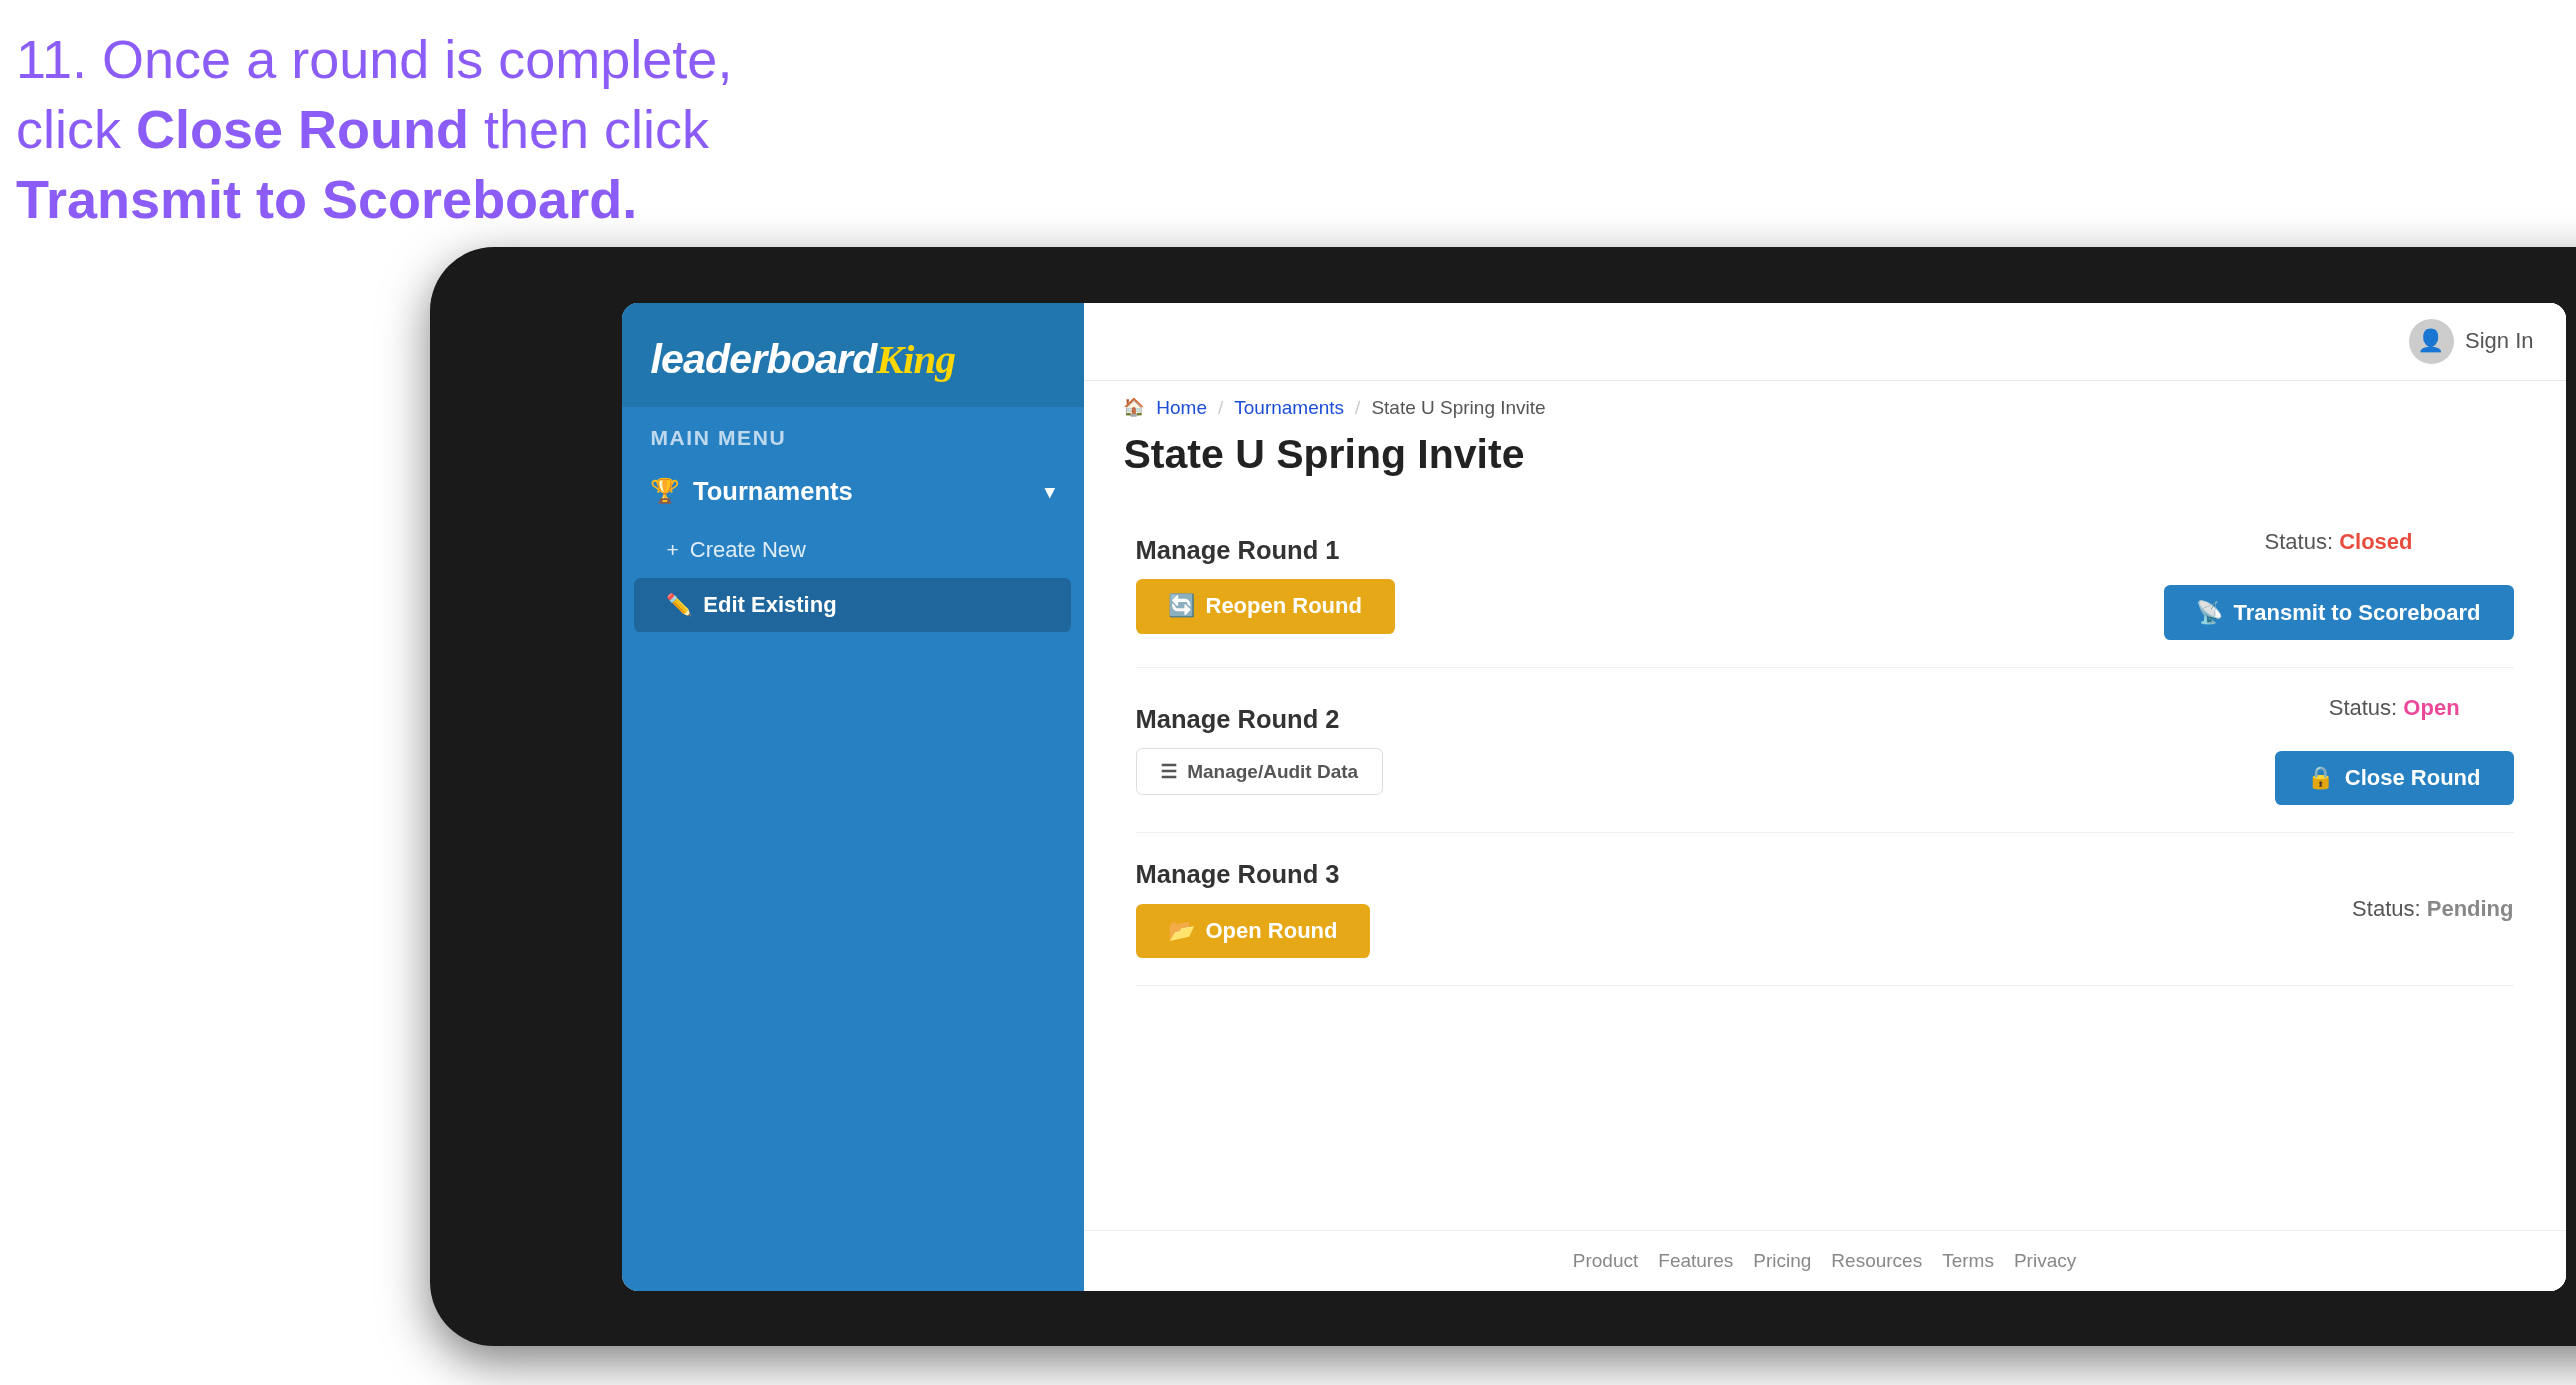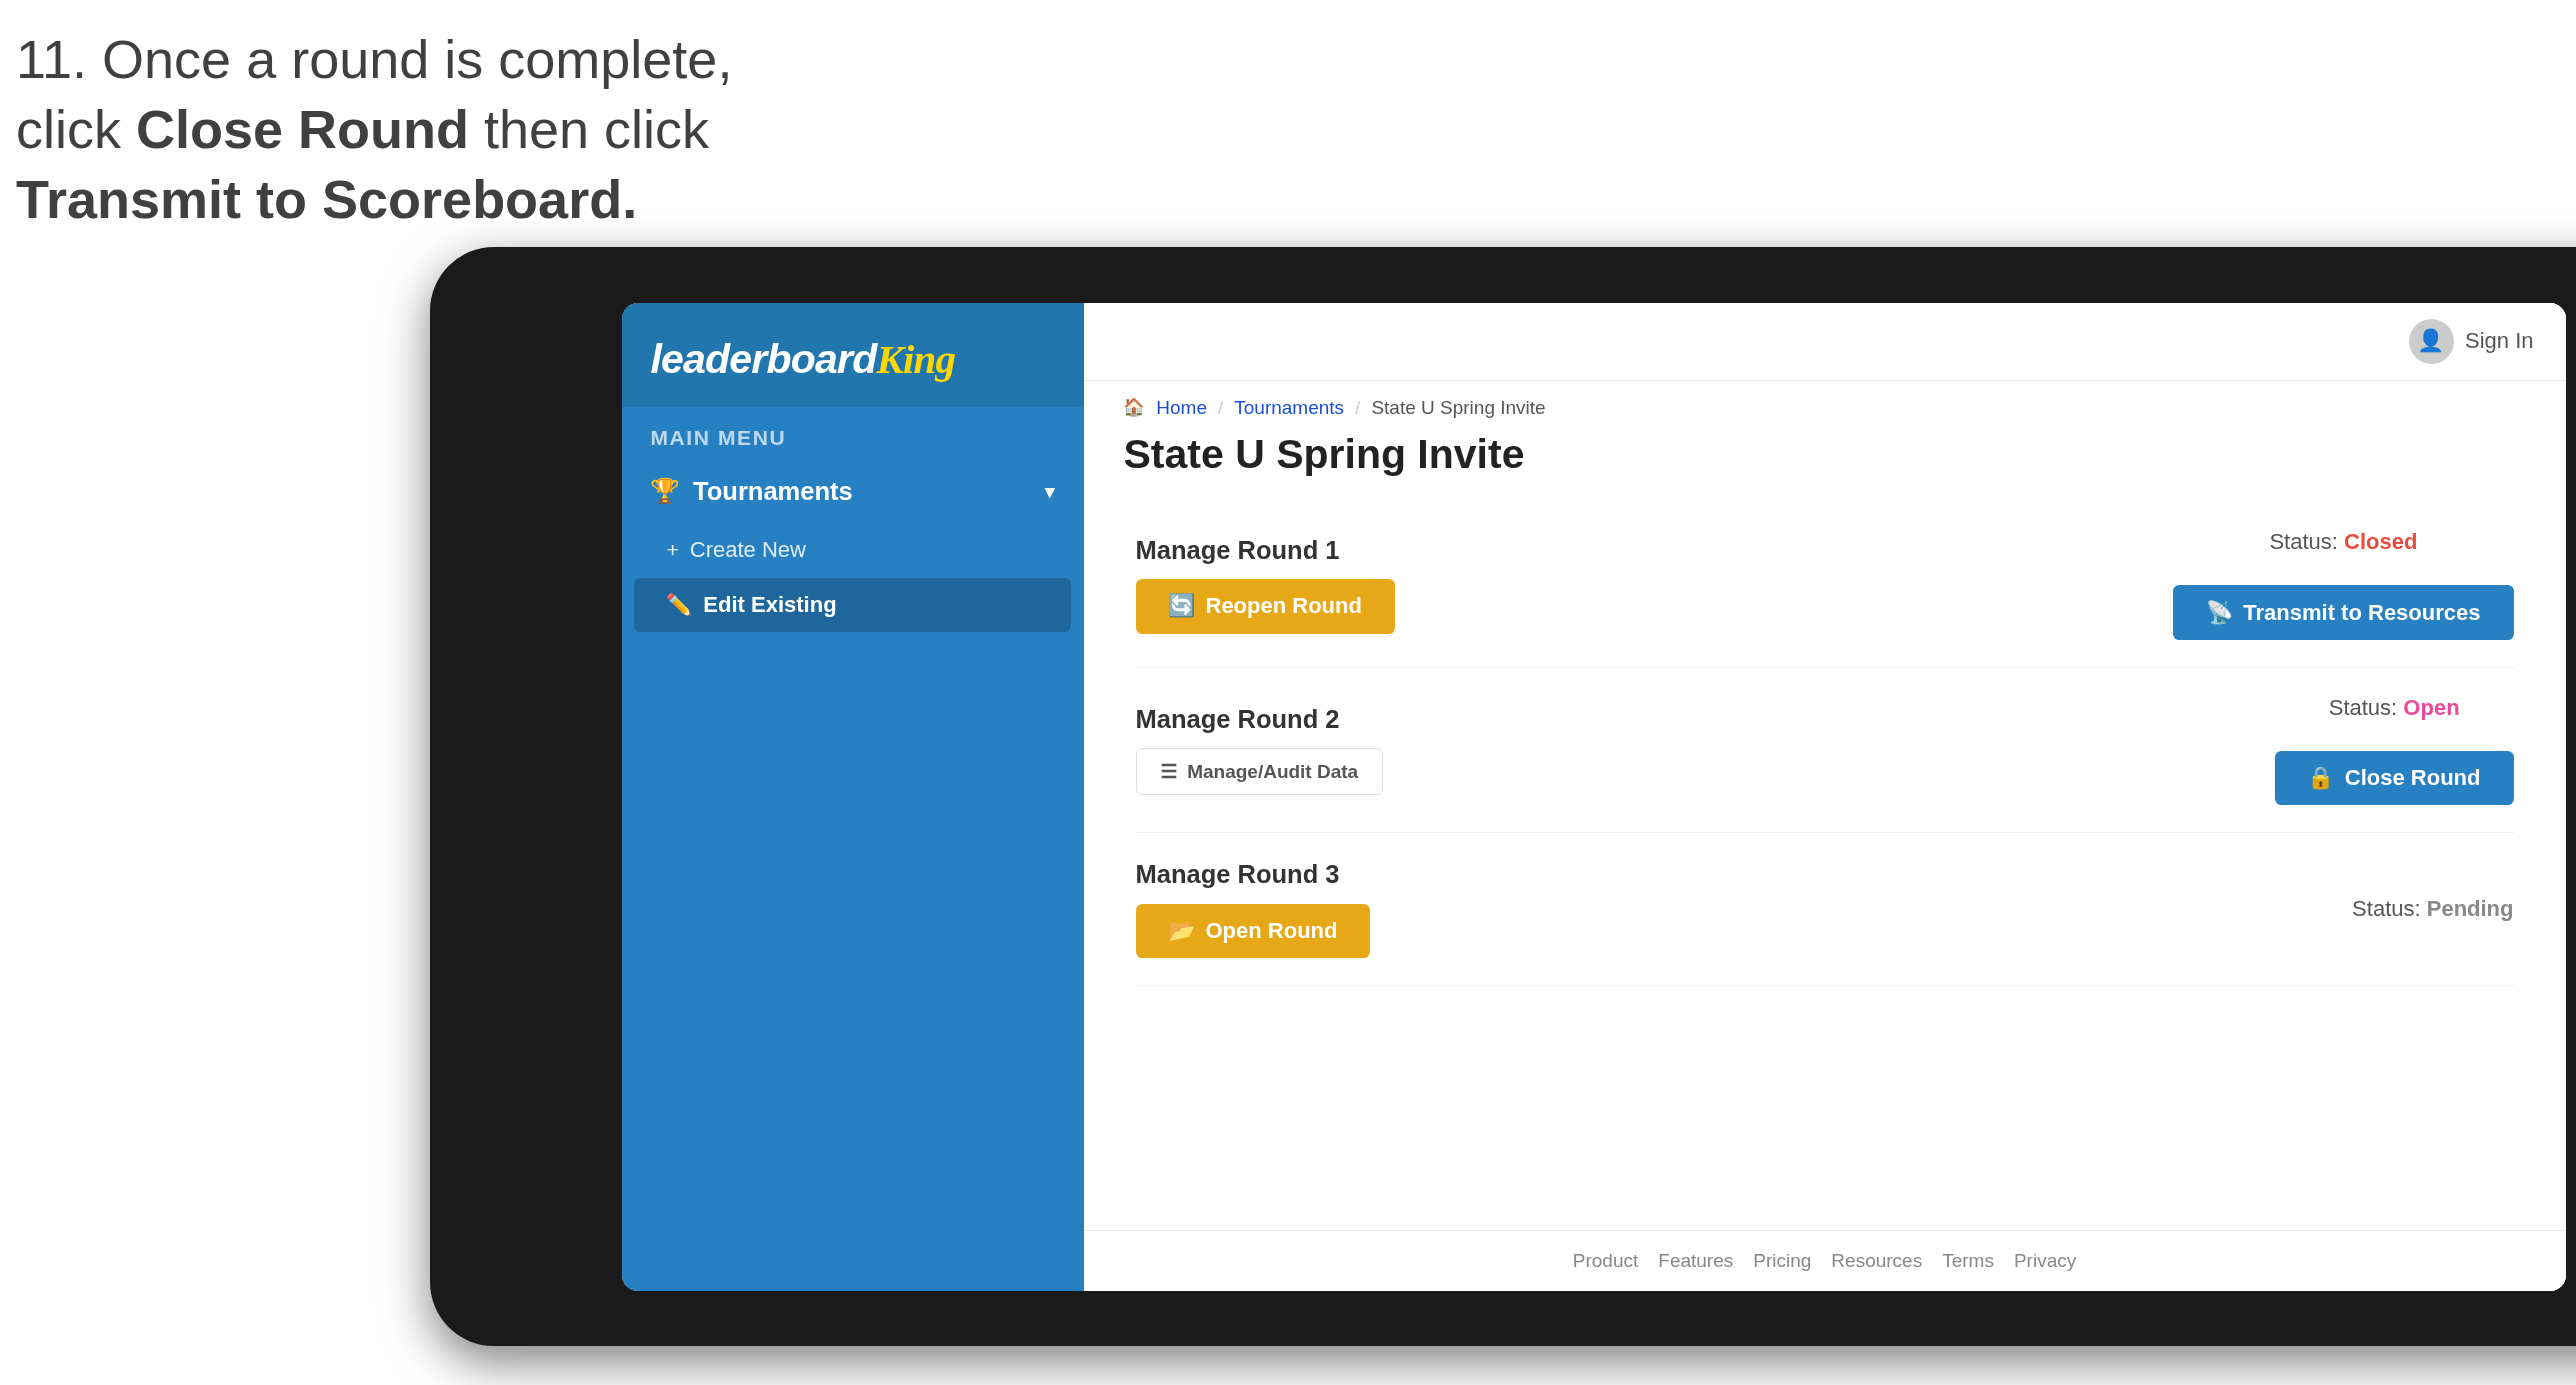--- a/index.html
+++ b/index.html
@@ -12,21 +12,21 @@
       overflow: hidden;
     }
 
     
     .instruction-text {
       position: absolute;
       top: 24px;
       left: 16px;
       font-size: 54px;
       line-height: 1.3;
-      color: #404040;
+      color: #8b5cf6;
       max-width: 717px;
     }
     .instruction-text strong {
       font-weight: 800;
     }
 
     
     .arrow-svg {
       position: absolute;
       top: 0;
@@ -393,21 +393,21 @@
                 <span>Reopen Round</span>
               </button>
             </div>
             <div class="round-right">
               <div class="status-label">
                 <span>Status:</span>
                 <span class="status-value status-closed">Closed</span>
               </div>
               <button class="btn btn-blue">
                 <span>📡</span>
-                <span>Transmit to Resources</span>
+                <span>Transmit to Scoreboard</span>
               </button>
             </div>
           </div>
 
           <div class="round-card">
             <div class="round-left">
               <div class="round-title">Manage Round 2</div>
               <button class="btn btn-manage">
                 <span>☰</span>
                 <span>Manage/Audit Data</span>

